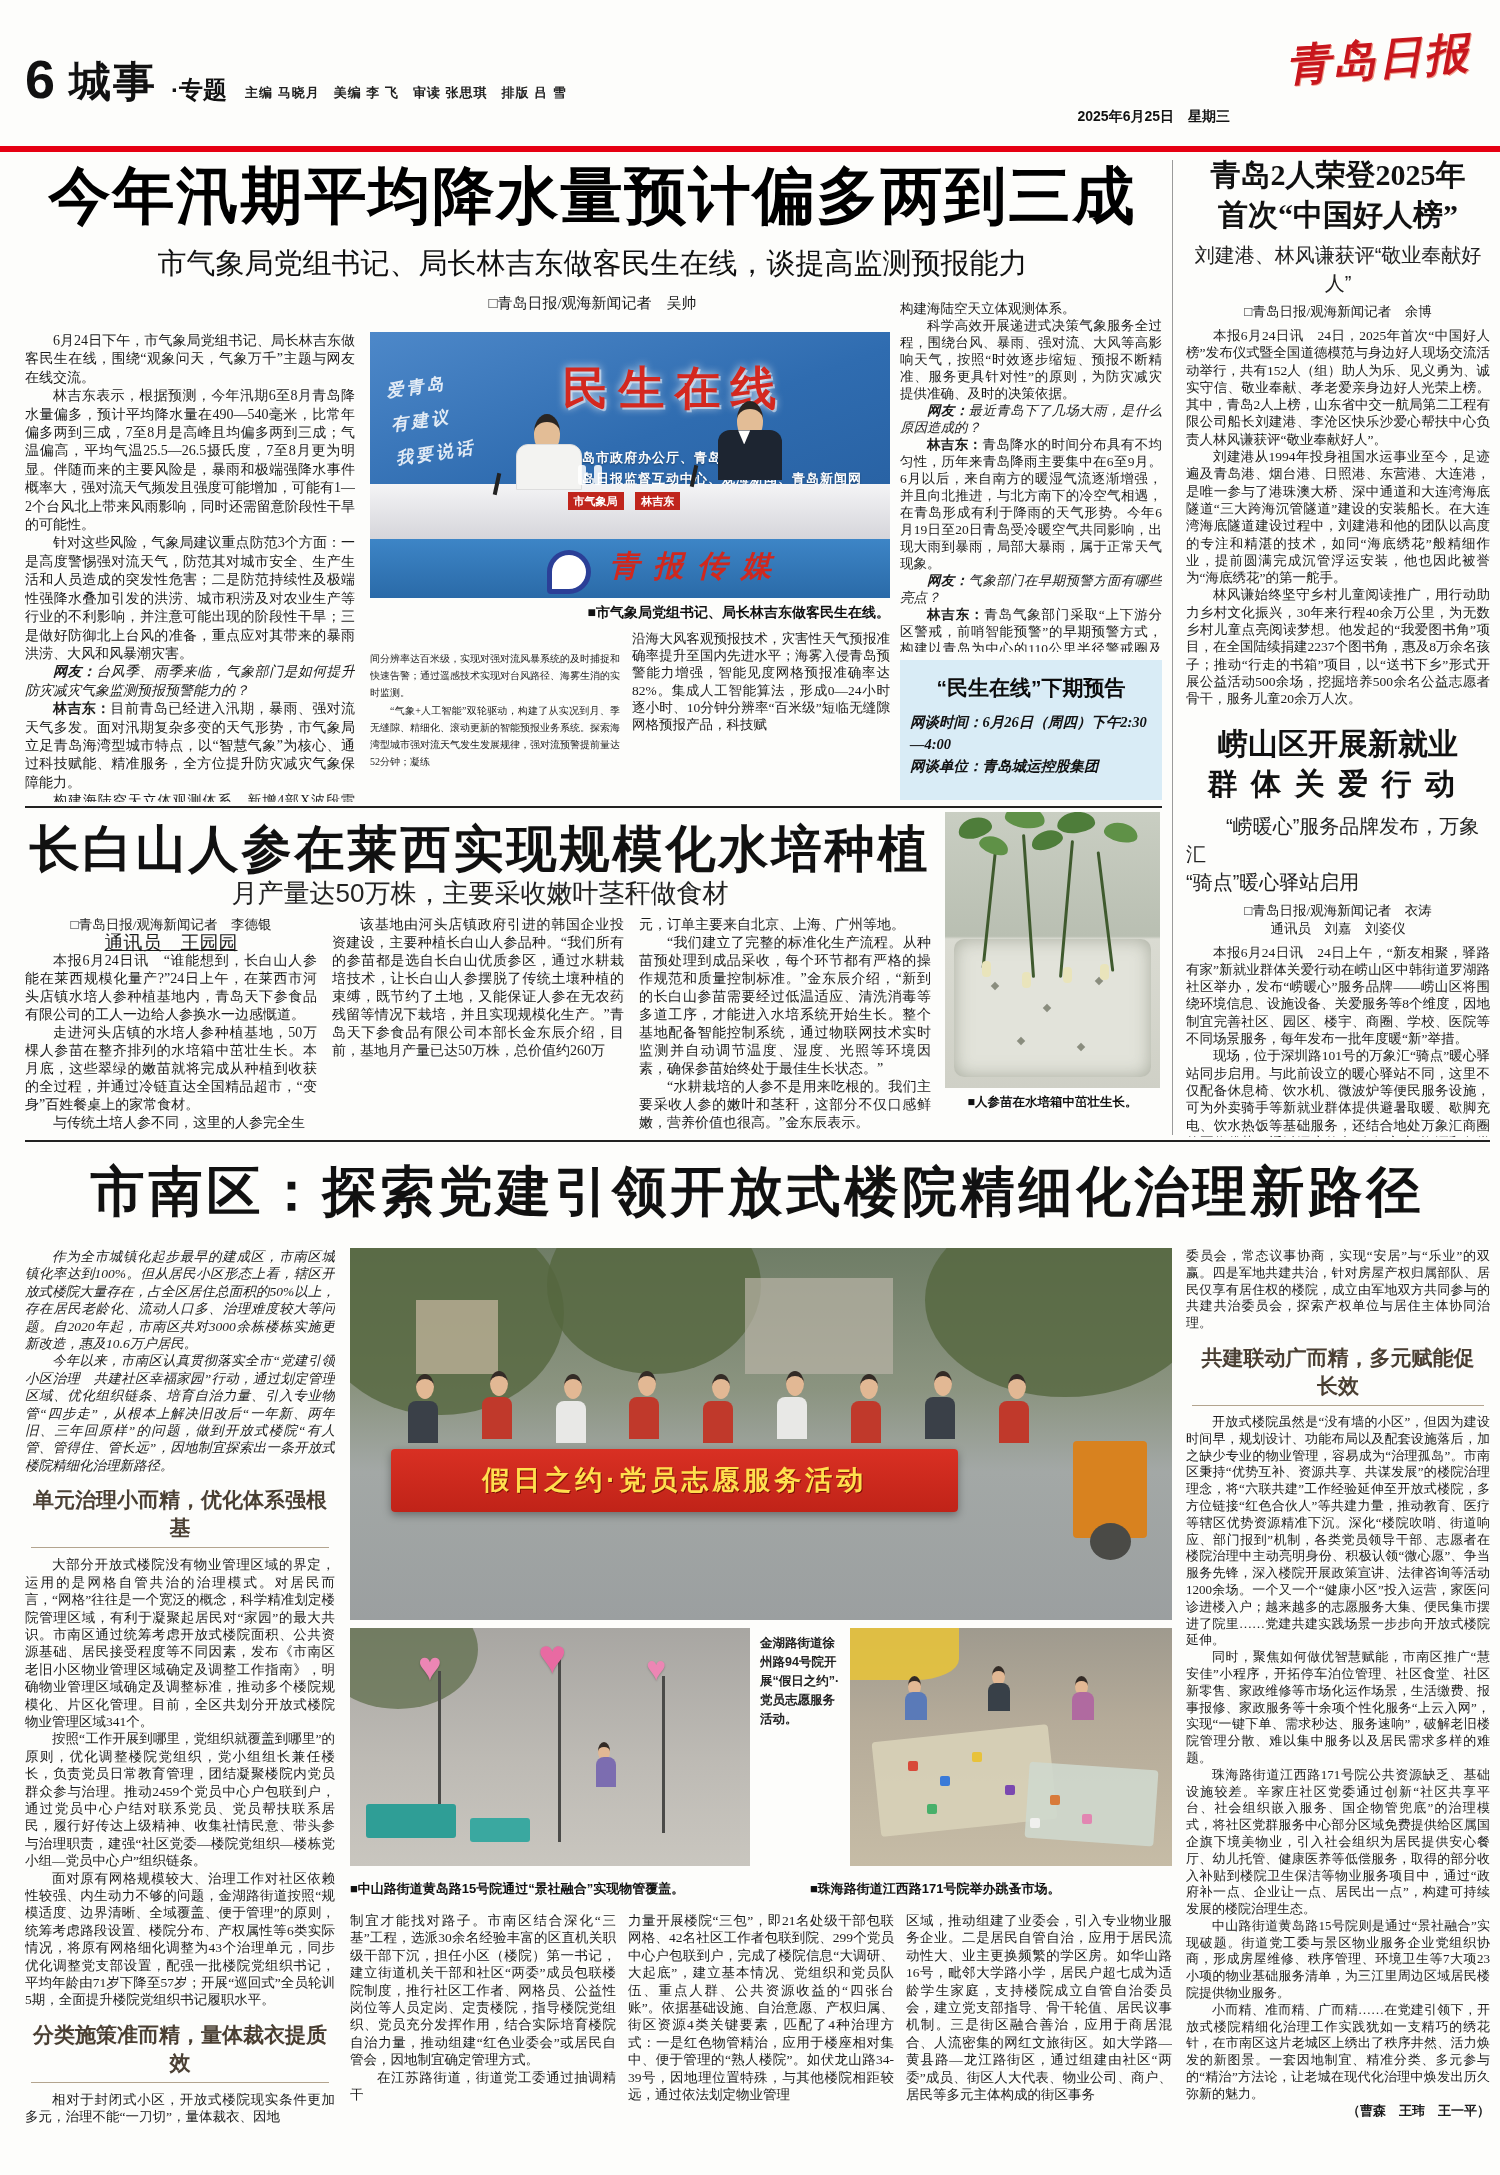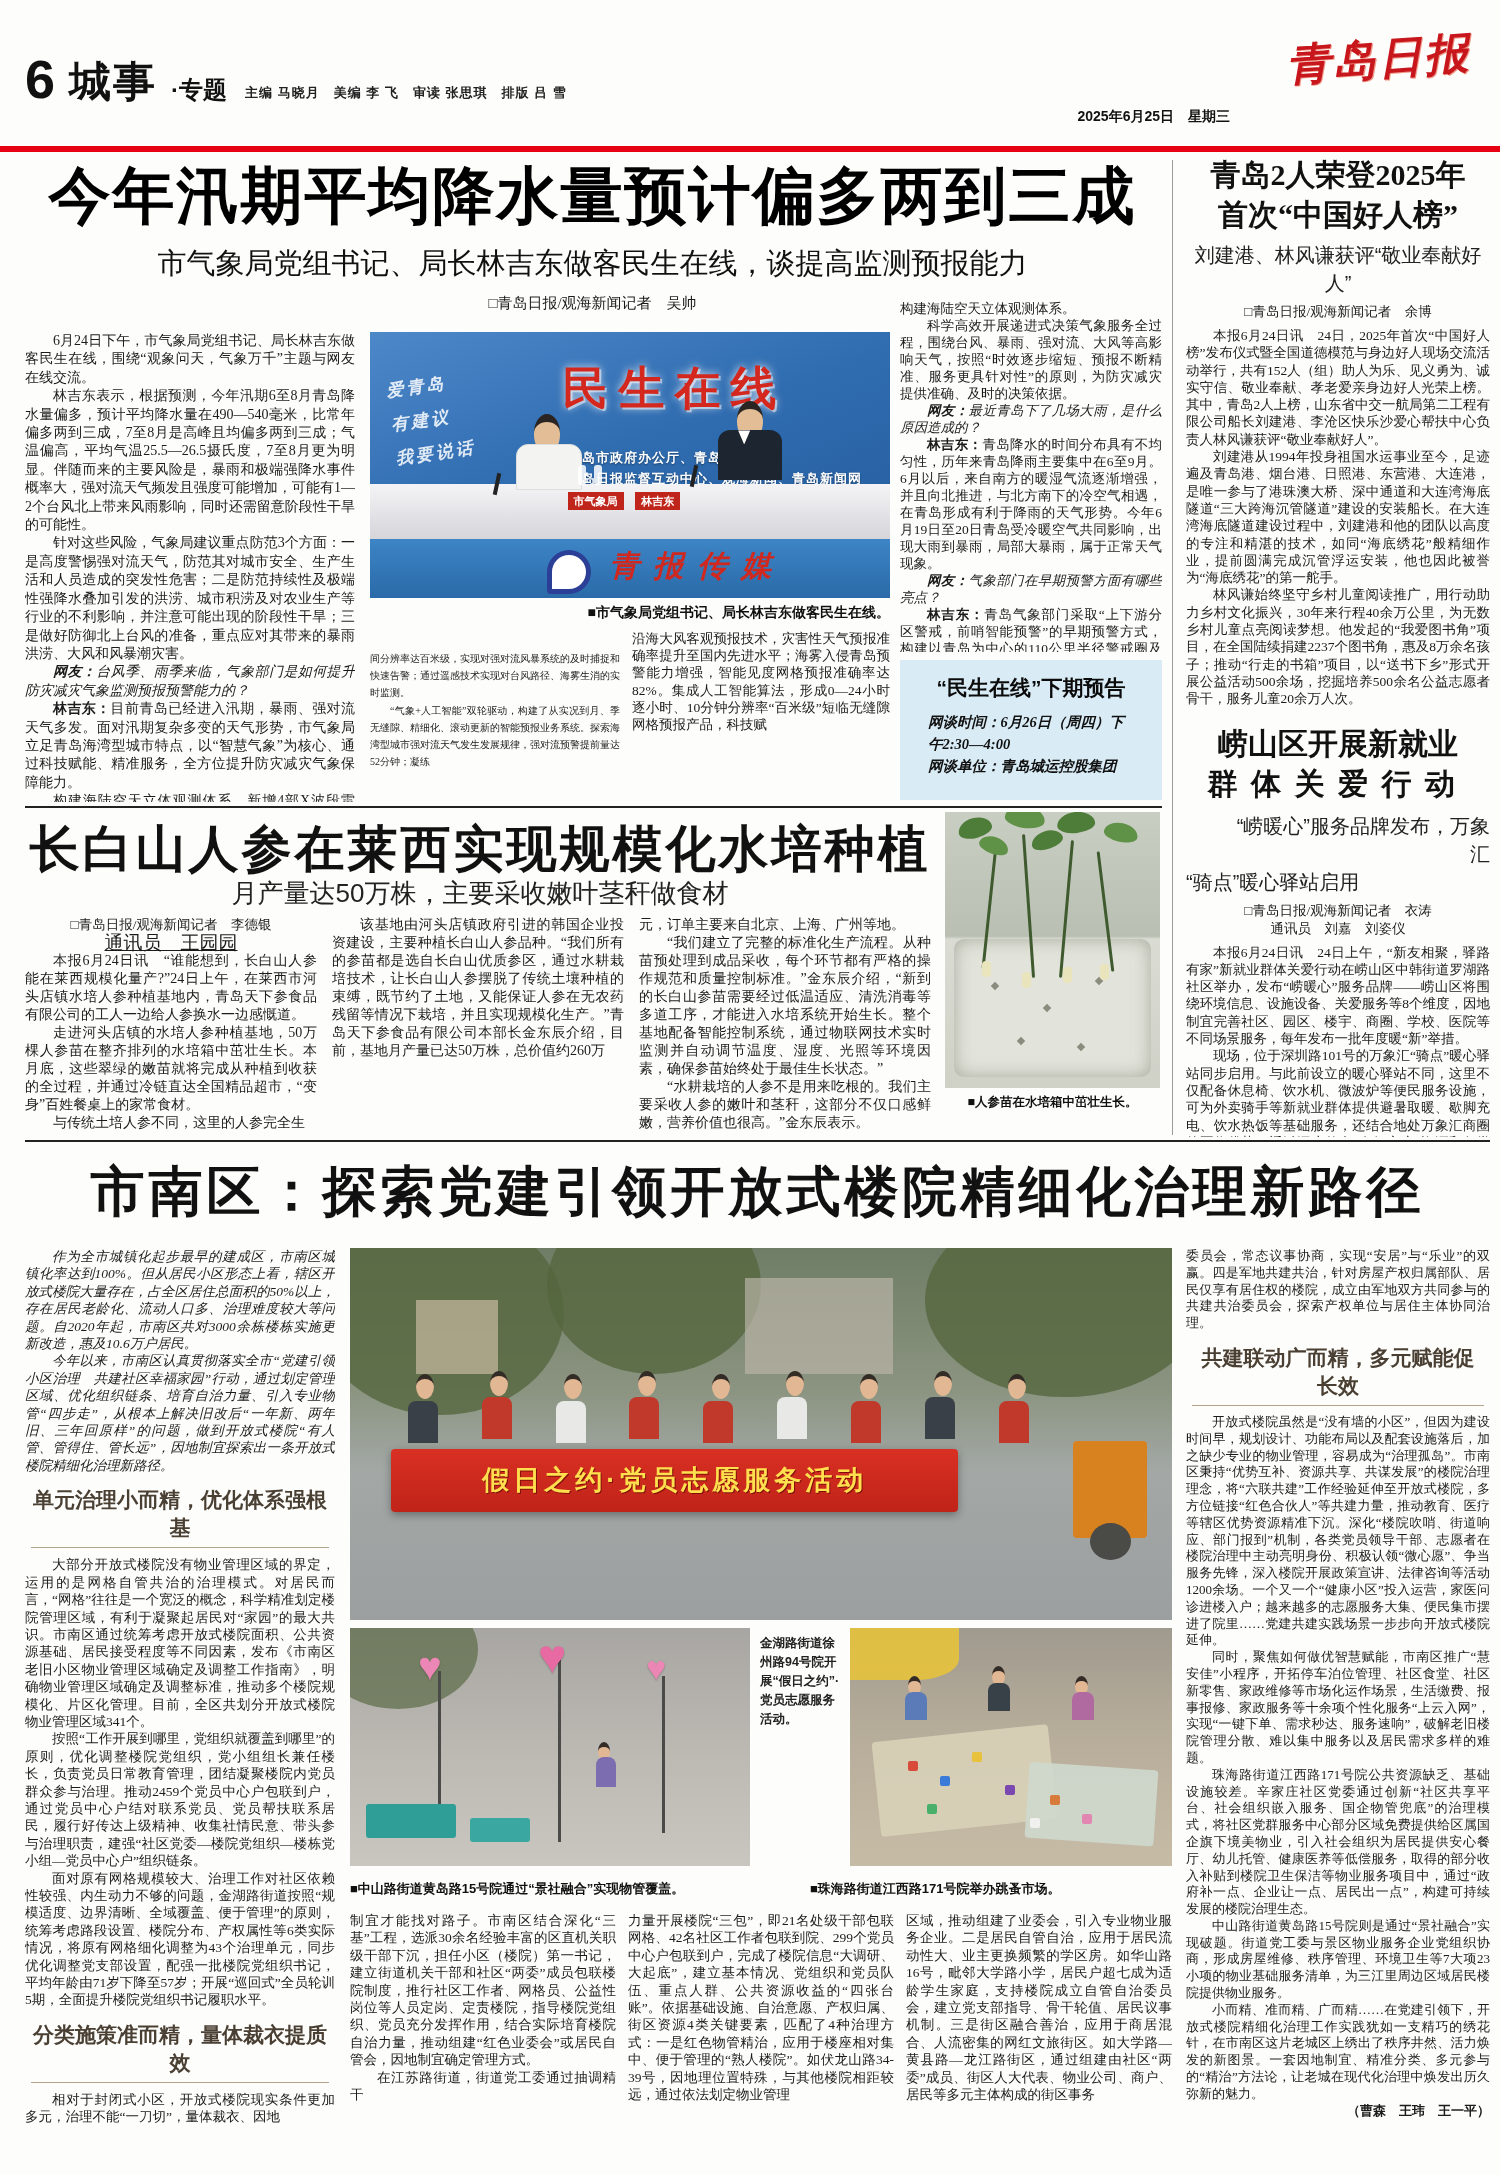--- a/index.html
+++ b/index.html
@@ -31,21 +31,21 @@
   .g-sub{font:400 26px "Liberation Sans","DejaVu Sans",sans-serif;color:#222;text-align:center;}
   .s-head{font:900 54px "Liberation Serif","DejaVu Serif",serif;color:#111;text-align:center;letter-spacing:4px;}
   .sb-title{font:900 30px/40px "Liberation Serif","DejaVu Serif",serif;text-align:center;color:#111;}
   .sb-sub{font:500 20px/28px "Liberation Sans","DejaVu Sans",sans-serif;text-align:center;color:#222;margin-top:6px;}
   .sb-byline{text-align:center;font-size:13.5px;margin-top:6px;}
   .h-col{font:700 21px "Liberation Sans","DejaVu Sans",sans-serif;color:#4a3f33;text-align:center;
          border-bottom:1px solid #b3a48e;padding-bottom:5px;margin:12px 6px 8px;}
   .intro{font-style:italic;}
   .sign{text-align:right;font-weight:bold;}
   
-  .notice{background:#d9ecf6;padding:14px 28px;box-sizing:border-box;}
+  .notice{background:#d9ecf6;padding:14px 10px;box-sizing:border-box;}
   .notice-title{font:700 21px "Liberation Sans","DejaVu Sans",sans-serif;text-align:center;margin-bottom:9px;color:#0b0b0b;}
   .notice-line{font-style:italic;font-weight:600;font-size:14.5px;line-height:22px;color:#111;}
   
   .studio{background:linear-gradient(160deg,#4d88c9 0%,#2f6cb0 45%,#245b9b 100%);}
   .studio-title{position:absolute;top:26px;left:37%;font:900 46px "Liberation Sans","DejaVu Sans",sans-serif;
                 color:#d4281f;letter-spacing:10px;text-shadow:0 0 8px rgba(255,255,255,.9),2px 2px 0 rgba(255,255,255,.5);}
   .studio-side{position:absolute;left:4%;top:14%;font:600 17px "Liberation Serif",serif;font-style:italic;
                color:rgba(255,255,255,.85);transform:rotate(-8deg);line-height:34px;letter-spacing:3px;}
   .studio-line{position:absolute;color:#fff;font:600 13px "Liberation Sans",sans-serif;letter-spacing:1px;text-shadow:0 1px 2px rgba(0,0,0,.4);}
   .desk{position:absolute;left:0;right:0;top:57%;height:21%;background:linear-gradient(#f4f4f6,#d5d5da);}
@@ -182,21 +182,21 @@
       <div class="sb-byline">□青岛日报/观海新闻记者　余博</div>
       <div style="font-size:13.5px;line-height:17.3px;margin-top:6px;">
         <p class="p">本报6月24日讯　24日，2025年首次“中国好人榜”发布仪式暨全国道德模范与身边好人现场交流活动举行，共有152人（组）助人为乐、见义勇为、诚实守信、敬业奉献、孝老爱亲身边好人光荣上榜。其中，青岛2人上榜，山东省中交一航局第二工程有限公司船长刘建港、李沧区快乐沙爱心帮扶中心负责人林风谦获评“敬业奉献好人”。</p>
         <p class="p">刘建港从1994年投身祖国水运事业至今，足迹遍及青岛港、烟台港、日照港、东营港、大连港，是唯一参与了港珠澳大桥、深中通道和大连湾海底隧道“三大跨海沉管隧道”建设的安装船长。在大连湾海底隧道建设过程中，刘建港和他的团队以高度的专注和精湛的技术，如同“海底绣花”般精细作业，提前圆满完成沉管浮运安装，他也因此被誉为“海底绣花”的第一舵手。</p>
         <p class="p">林风谦始终坚守乡村儿童阅读推广，用行动助力乡村文化振兴，30年来行程40余万公里，为无数乡村儿童点亮阅读梦想。他发起的“我爱图书角”项目，在全国陆续捐建2237个图书角，惠及8万余名孩子；推动“行走的书箱”项目，以“送书下乡”形式开展公益活动500余场，挖掘培养500余名公益志愿者骨干，服务儿童20余万人次。</p>
       </div>
     </div>
     <div style="margin-top:16px;">
       <div class="sb-title">崂山区开展新就业</div>
       <div class="sb-title" style="letter-spacing:.45em;">群体关爱行动</div>
-      <div class="sb-sub" style="text-align:right;text-indent:2em;margin-top:8px;">“崂暖心”服务品牌发布，万象汇</div>
+      <div class="sb-sub" style="text-align:left;text-indent:2em;margin-top:8px;">“崂暖心”服务品牌发布，万象汇</div>
       <div class="sb-sub" style="text-align:left;margin-top:0;">“骑点”暖心驿站启用</div>
       <div class="sb-byline">□青岛日报/观海新闻记者　衣涛</div>
       <div class="sb-byline" style="margin-top:0;">通讯员　刘嘉　刘姿仪</div>
       <div style="font-size:13.5px;line-height:17.3px;margin-top:6px;">
         <p class="p">本报6月24日讯　24日上午，“新友相聚，驿路有家”新就业群体关爱行动在崂山区中韩街道罗湖路社区举办，发布“崂暖心”服务品牌——崂山区将围绕环境信息、设施设备、关爱服务等8个维度，因地制宜完善社区、园区、楼宇、商圈、学校、医院等不同场景服务，每年发布一批年度暖“新”举措。</p>
         <p class="p">现场，位于深圳路101号的万象汇“骑点”暖心驿站同步启用。与此前设立的暖心驿站不同，这里不仅配备休息椅、饮水机、微波炉等便民服务设施，可为外卖骑手等新就业群体提供避暑取暖、歇脚充电、饮水热饭等基础服务，还结合地处万象汇商圈的区位优势，通过深度整合“友好商户”资源和各类服务力量，打造有阵地、有服务、有温度的新就业群体“友好圈”。如，距离该暖心驿站百余米，就有1处万林骑手友好食堂，每天中午，外卖骑手们完成订单配送任务后，可就近体验“10元吃饱”优惠套餐服务。</p>
       </div>
     </div>
   </div>
 

